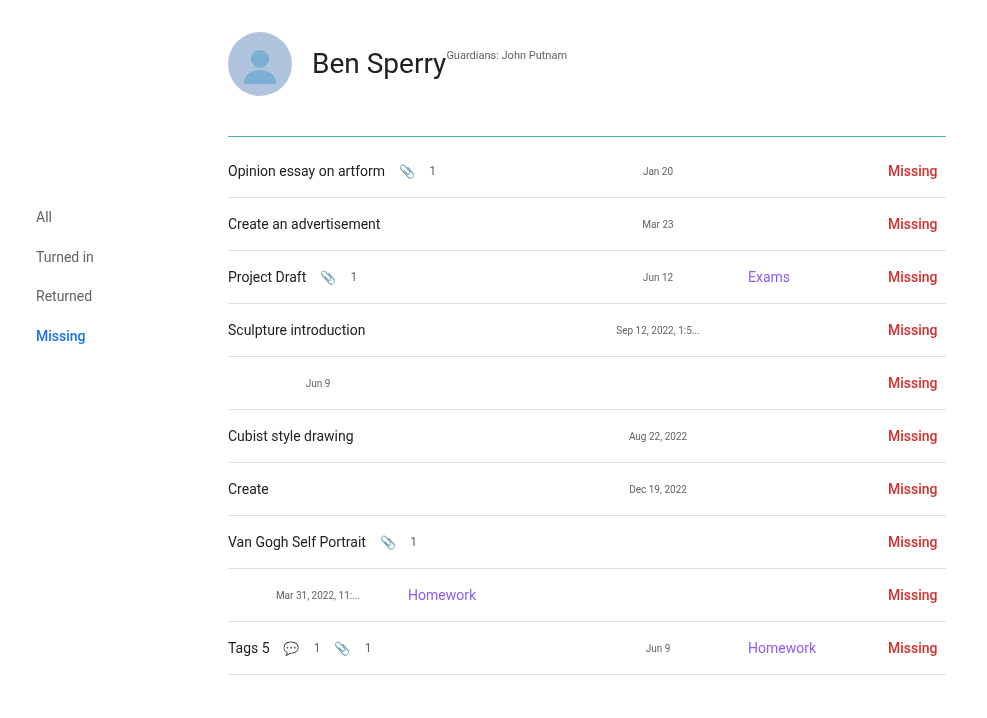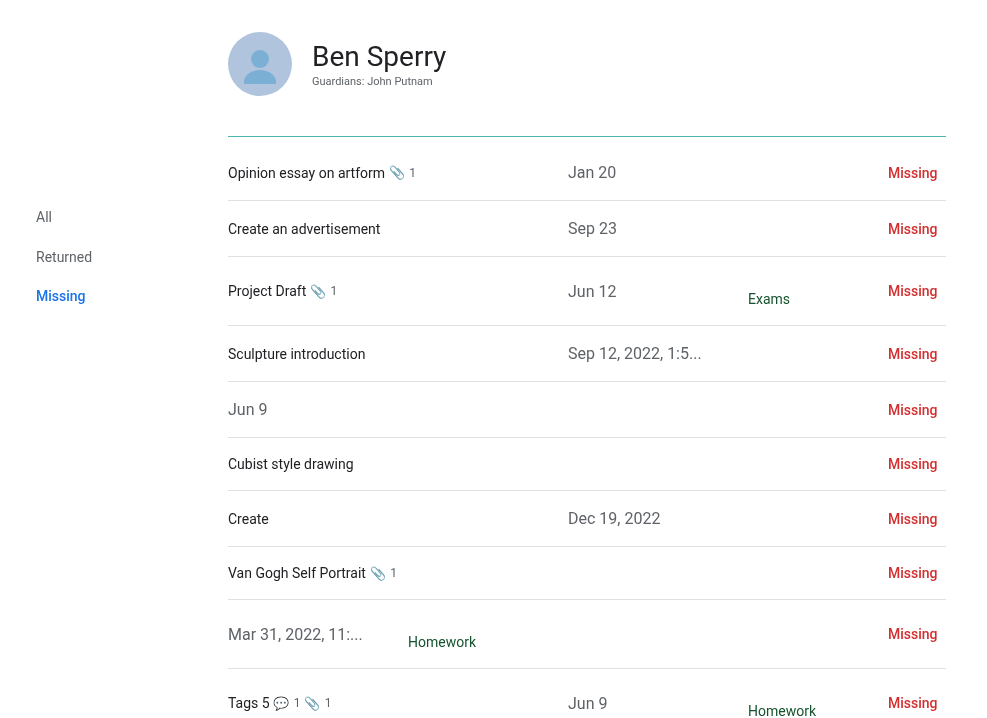--- a/index.html
+++ b/index.html
@@ -65,21 +65,20 @@
       overflow: hidden;
     }
 
     .avatar svg {
       width: 40px;
       height: 40px;
     }
 
     .profile-info {
       display: flex;
-      flex-direction: column;
     }
 
     .profile-name {
       font-size: 28px;
       font-weight: 400;
       color: #202124;
       line-height: 1.2;
     }
 
     .profile-guardians {
@@ -106,67 +105,68 @@
       padding: 18px 0;
       cursor: pointer;
     }
 
     .assignment-name {
       flex: 0 0 340px;
       font-size: 14px;
       color: #202124;
       display: flex;
       align-items: center;
-      gap: 4px;
+      gap: 14px;
       text-align: center;
     }
 
     .attachment-icon {
       color: #5f6368;
       font-size: 13px;
       display: flex;
       align-items: center;
       gap: 2px;
     }
 
     .attachment-count {
       font-size: 12px;
       color: #5f6368;
     }
 
     .assignment-date {
       flex: 0 0 180px;
-      font-size: 16px;
-      color: #5f6368;
+      font-size: 10px;
+      color: #5f6368;
+      text-align: center;
     }
 
     .assignment-category {
       flex: 0 0 140px;
       font-size: 14px;
-      color: #14532d;
-      margin-top: 16px;
+      color: #8b5cf6;
     }
 
     .assignment-status {
       flex: 1;
       text-align: right;
       font-size: 14px;
       font-weight: 500;
       color: #d32f2f;
       padding-right: 8px;
     }
   </style>
 </head>
 <body>
 
 <div class="page-container">
 
   <nav class="sidebar">
 
   <div class="sidebar-item">All</div>
+      <div class="sidebar-item">Turned in</div>
       <div class="sidebar-item">Returned</div>
       <div class="sidebar-item active">Missing</div>
     </nav>
 
   <main class="main-content">
 
     <div class="profile-header">
       <div class="avatar">
         <svg viewBox="0 0 40 40" xmlns="http://www.w3.org/2000/svg">
           <circle cx="20" cy="15" r="9" fill="#7bafd4"></circle>
@@ -190,21 +190,21 @@
             <span class="attachment-count">1</span>
           </div>
           <div class="assignment-date">Jan 20</div>
           <div class="assignment-category"></div>
           <div class="assignment-status">Missing</div>
         </div>
         <div class="assignment-row">
           <div class="assignment-name">
             <span>Create an advertisement</span>
           </div>
-          <div class="assignment-date">Sep 23</div>
+          <div class="assignment-date">Mar 23</div>
           <div class="assignment-category"></div>
           <div class="assignment-status">Missing</div>
         </div>
         <div class="assignment-row">
           <div class="assignment-name">
             <span>Project Draft</span>
             <span class="attachment-icon">📎</span>
             <span class="attachment-count">1</span>
           </div>
           <div class="assignment-date">Jun 12</div>
@@ -221,20 +221,21 @@
         </div>
         <div class="assignment-row">
           <div class="assignment-date">Jun 9</div>
           <div class="assignment-category"></div>
           <div class="assignment-status">Missing</div>
         </div>
         <div class="assignment-row">
           <div class="assignment-name">
             <span>Cubist style drawing</span>
           </div>
+          <div class="assignment-date">Aug 22, 2022</div>
           <div class="assignment-category"></div>
           <div class="assignment-status">Missing</div>
         </div>
         <div class="assignment-row">
           <div class="assignment-name">
             <span>Create</span>
           </div>
           <div class="assignment-date">Dec 19, 2022</div>
           <div class="assignment-category"></div>
           <div class="assignment-status">Missing</div>

